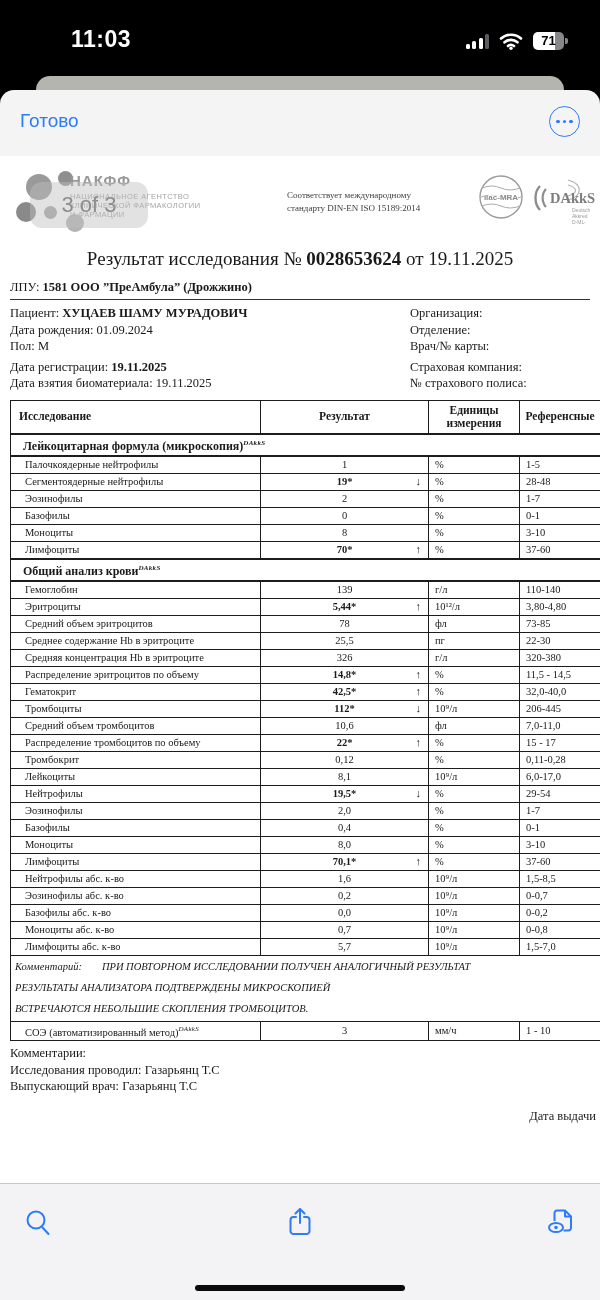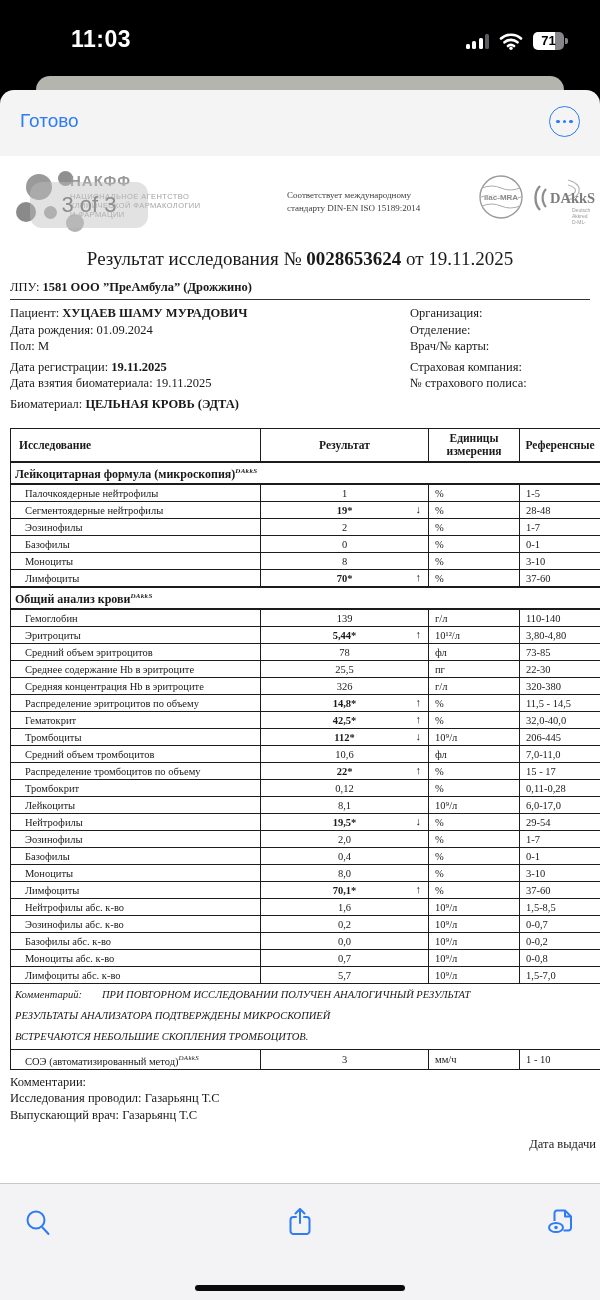--- a/index.html
+++ b/index.html
@@ -76,32 +76,32 @@
   .lpu-line { margin:10px 10px 0 10px; font-size:12.5px; padding-bottom:4px;
               border-bottom:1px solid #333; }
   .lpu-line b { font-weight:700; }
   .info-wrap { position:relative; margin:5px 0 0 10px; font-size:12.5px; }
   .info-col { line-height:16.5px; }
   .info-col .gap { margin-top:4px; }
   .info-right { position:absolute; left:400px; top:0; }
   .info-line b { font-weight:700; }
 
   
-  table.results { border-collapse:collapse; table-layout:fixed; width:590px; margin:16px 0 0 10px;
+  table.results { border-collapse:collapse; table-layout:fixed; width:590px; margin:8px 0 0 10px;
                   border:1.5px solid #1c1c1c; font-size:10.5px; }
   table.results col.c-name{width:250px;} table.results col.c-res{width:168px;}
   table.results col.c-unit{width:91px;} table.results col.c-ref{width:81px;}
   .results th { border:1px solid #1c1c1c; font-size:11.5px; font-weight:700; padding:3px 2px;
                 text-align:center; line-height:13px; }
   .results th.h-name { text-align:left; padding-left:8px; }
   .results td { border:1px solid #1c1c1c; padding:1.5px 4px; height:15px; line-height:13px;
                 overflow:hidden; white-space:nowrap; }
   .results tr.sect td { border-left:1.5px solid #1c1c1c; border-right:1.5px solid #1c1c1c;
                 border-top:2px solid #1c1c1c; border-bottom:2px solid #1c1c1c;
-                font-weight:700; font-size:12px; padding:2px 4px; }
+                font-weight:700; font-size:12px; padding:2px 12px; }
   .results td.t-name { padding-left:14px; }
   .results td.t-res { position:relative; text-align:center; }
   .results td.t-res .arrow { position:absolute; right:7px; top:1px; font-weight:400; font-size:11px; }
   .results td.t-res.flag .val { font-weight:700; }
   .results td.t-unit, .results td.t-ref { text-align:left; padding-left:6px; }
   .results sup { font-size:7px; font-style:italic; letter-spacing:.3px; }
   .results tr.comment td { border:1.5px solid #1c1c1c; border-top:1px solid #1c1c1c;
                 padding:4px 4px 6px 4px; font-style:italic; white-space:normal; height:auto; }
   .results tr.comment p { line-height:13px; margin-bottom:8px; }
   .results tr.comment p:last-child { margin-bottom:0; }
@@ -211,21 +211,20 @@
 
       <div class="lpu-line"><span>ЛПУ: </span><b>1581 ООО ”ПреАмбула” (Дрожжино)</b></div>
 
       <div class="info-wrap">
         <div class="info-col info-left">
             <div class="info-line"><span>Пациент:  </span><b>ХУЦАЕВ ШАМУ МУРАДОВИЧ</b></div>
             <div class="info-line"><span>Дата рождения: </span><span>01.09.2024</span></div>
             <div class="info-line"><span>Пол: </span><span>М</span></div>
             <div class="info-line gap"><span>Дата регистрации: </span><b>19.11.2025</b></div>
             <div class="info-line"><span>Дата взятия биоматериала: </span><span>19.11.2025</span></div>
-            <div class="info-line gap"><span>Биоматериал: </span><b>ЦЕЛЬНАЯ КРОВЬ (ЭДТА)</b></div>
           </div>
         <div class="info-col info-right">
             <div class="info-line"><span>Организация:</span></div>
             <div class="info-line"><span>Отделение:</span></div>
             <div class="info-line"><span>Врач/№ карты:</span></div>
             <div class="info-line gap"><span>Страховая компания:</span></div>
             <div class="info-line"><span>№ страхового полиса:</span></div>
           </div>
       </div>
 

